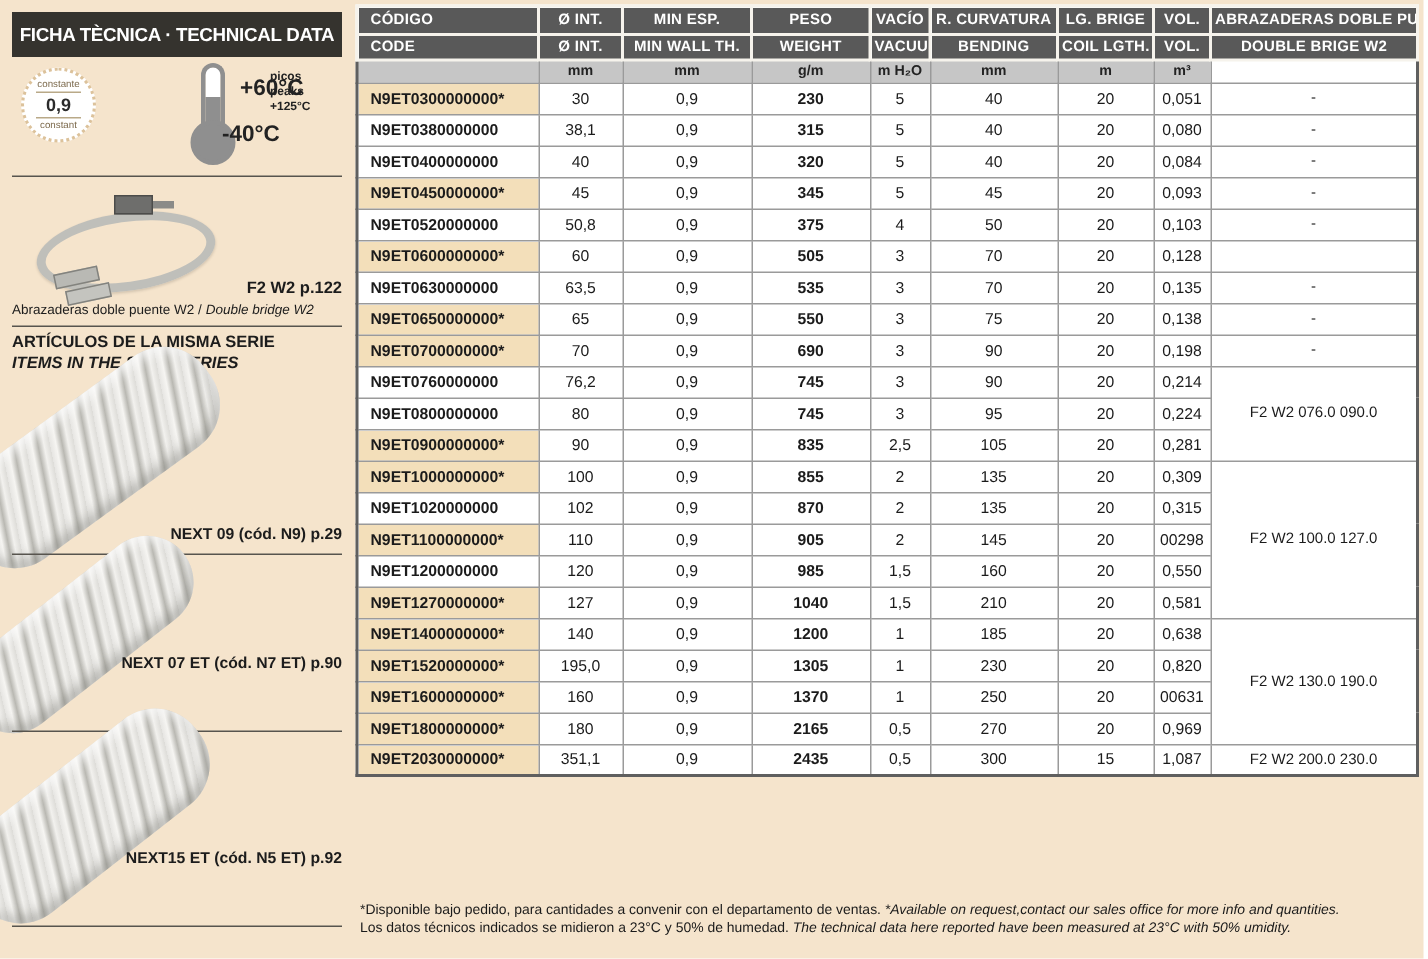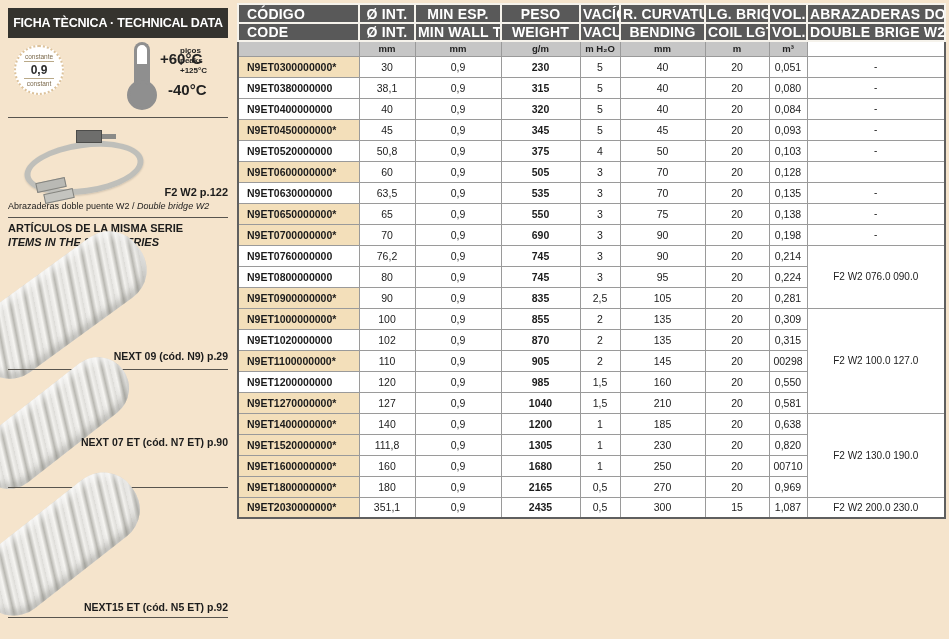--- a/index.html
+++ b/index.html
@@ -16,21 +16,21 @@
     border:2px dotted #dcc29b; background:#fff; display:flex; flex-direction:column; align-items:center; justify-content:center; }
   .badge .tiny { font-size:6.5px; color:#7c6a4d; }
   .badge .rule { width:30px; height:1px; background:#b9a988; margin:1px 0; }
   .badge .big { font-size:12px; font-weight:bold; color:#2b2b2b; }
 
   .thermo { position:absolute; left:124px; top:42px; width:36px; height:66px; }
   .thermo .stem { position:absolute; left:10px; top:0; width:16px; height:46px; border:3px solid #8f8f8f; border-bottom:none;
     border-radius:8px 8px 0 0; background:linear-gradient(to top,#8f8f8f 55%, #fff 55%); }
   .thermo .bulb { position:absolute; left:3px; top:38px; width:30px; height:30px; border-radius:50%; background:#8f8f8f; border:3px solid #8f8f8f; }
   .temp-max { position:absolute; left:160px; top:50px; font-size:15px; font-weight:bold; color:#222; }
-  .temp-min { position:absolute; left:168px; top:81px; font-size:15px; font-weight:bold; color:#222; }
+  .temp-min { position:absolute; left:148px; top:81px; font-size:15px; font-weight:bold; color:#222; }
   .peaks { position:absolute; left:180px; top:46px; font-size:8px; font-weight:bold; color:#222; line-height:10px; }
 
   .clamp-art { position:absolute; left:18px; top:128px; width:150px; height:78px; }
   .clamp-art .band { position:absolute; left:6px; top:14px; width:120px; height:52px; border:6px solid #bfbfba;
     border-radius:50%; transform:rotate(-8deg); background:transparent; box-shadow:0 1px 2px rgba(0,0,0,0.15); }
   .clamp-art .buckle { position:absolute; left:58px; top:2px; width:26px; height:13px; background:#6e6e6c; border:1px solid #4c4c4a; }
   .clamp-art .screw { position:absolute; left:84px; top:6px; width:14px; height:5px; background:#8b8b88; }
   .clamp-art .plate1 { position:absolute; left:18px; top:52px; width:30px; height:10px; background:#b9b9b4; border:1px solid #83837e; transform:rotate(-12deg); }
   .clamp-art .plate2 { position:absolute; left:26px; top:63px; width:30px; height:10px; background:#c4c4bf; border:1px solid #83837e; transform:rotate(-12deg); }
   .clamp-ref { position:absolute; right:8px; top:186px; font-size:11px; font-weight:bold; color:#1c1c1c; }
@@ -44,21 +44,21 @@
     background:repeating-linear-gradient(115deg,#e6e5e2 0px,#f6f5f2 4px,#b9b8b2 8px,#f2f1ee 12px,#dddcd8 16px);
     box-shadow:inset 0 4px 8px rgba(255,255,255,0.8), inset 0 -5px 9px rgba(110,110,105,0.45); transform-origin:center; }
   .hose.h1 { left:-38px; top:268px; width:195px; height:74px; transform:rotate(-36deg); }
   .hose.h2 { left:-34px; top:392px; width:175px; height:62px; transform:rotate(-38deg); }
   .hose.h3 { left:-34px; top:508px; width:185px; height:72px; transform:rotate(-38deg); }
   .hose-cap { position:absolute; right:8px; font-size:10.5px; font-weight:bold; color:#1c1c1c; }
 
   
   table.data { position:absolute; left:237px; top:3px; width:707px; border-collapse:collapse; table-layout:fixed;
     background:#fff; border:2px solid #5f5f5f; }
-  table.data th { background:var(--header-gray,#595959); color:#fff; font-size:14px; font-weight:bold;
+  table.data th { background:var(--header-gray,#595959); color:#fff; font-size:10px; font-weight:bold;
     letter-spacing:0.2px; border:2px solid #f6f3ec; text-align:center; height:17px; padding:0 2px; overflow:hidden; white-space:nowrap; }
   table.data thead tr.r1 th { height:19px; }
   table.data th.first { text-align:left; padding-left:8px; }
   table.data tr.units td { background:var(--units-gray,#c6c6c6); color:#222; font-size:9.5px; font-weight:bold;
     text-align:center; height:15px; border:1px solid #9a9a9a; }
   table.data tr.units td.blank { background:#fff; }
   table.data tbody td { border:1px solid #9a9a9a; height:21px; font-size:10.5px; color:#1b1b1b;
     text-align:center; padding:0 2px; overflow:hidden; white-space:nowrap; }
   table.data tbody td.code { text-align:left; padding-left:8px; font-weight:bold; }
   table.data tbody td.code.hl { background:var(--highlight,#f3dfba);margin-left:44px; }
@@ -118,21 +118,21 @@
 
     <div class="hose h1"></div>
     <div class="hose-cap" style="top:350px">NEXT 09 (cód. N9) p.29</div>
     <div class="divider" style="top:369px"></div>
 
     <div class="hose h2"></div>
     <div class="hose-cap" style="top:436px">NEXT 07 ET (cód. N7 ET) p.90</div>
     <div class="divider" style="top:487px"></div>
 
     <div class="hose h3"></div>
-    <div class="hose-cap" style="top:601px">NEXT15 ET (cód. N5 ET) p.92</div>
+    <div class="hose-cap" style="top:566px">NEXT15 ET (cód. N5 ET) p.92</div>
     <div class="divider" style="top:617px"></div>
   </div>
 
   <table class="data">
     <colgroup>
         <col style="width: 121px;">
         <col style="width: 56px;">
         <col style="width: 86px;">
         <col style="width: 79px;">
         <col style="width: 40px;">
@@ -364,37 +364,37 @@
           <td>0,9</td>
           <td class="bold">1200</td>
           <td>1</td>
           <td>185</td>
           <td>20</td>
           <td>0,638</td>
           <td class="clampcell" rowspan="4">F2 W2 130.0 190.0</td>
         </tr>
         <tr>
           <td class="code hl">N9ET1520000000*</td>
-          <td>111,8</td>
+          <td>195,0</td>
           <td>0,9</td>
           <td class="bold">1305</td>
           <td>1</td>
           <td>230</td>
           <td>20</td>
           <td>0,820</td>
         </tr>
         <tr>
           <td class="code hl">N9ET1600000000*</td>
           <td>160</td>
           <td>0,9</td>
-          <td class="bold">1680</td>
+          <td class="bold">1370</td>
           <td>1</td>
           <td>250</td>
           <td>20</td>
-          <td>00710</td>
+          <td>00631</td>
         </tr>
         <tr>
           <td class="code hl">N9ET1800000000*</td>
           <td>180</td>
           <td>0,9</td>
           <td class="bold">2165</td>
           <td>0,5</td>
           <td>270</td>
           <td>20</td>
           <td>0,969</td>
@@ -407,15 +407,21 @@
           <td>0,5</td>
           <td>300</td>
           <td>15</td>
           <td>1,087</td>
           <td class="clampcell" rowspan="1">F2 W2 200.0 230.0</td>
         </tr>
       </tbody>
   </table>
 
   <div class="footnotes">
+    <div>
+      <span>*Disponible bajo pedido, para cantidades a convenir con el departamento de ventas. </span><span class="it">*Available on request,contact our sales office for more info and quantities.</span>
+    </div>
+    <div>
+      <span>Los datos técnicos indicados se midieron a 23°C y 50% de humedad. </span><span class="it">The technical data here reported have been measured at 23°C with 50% umidity.</span>
+    </div>
   </div>
 
 </div>
 
 </body></html>

